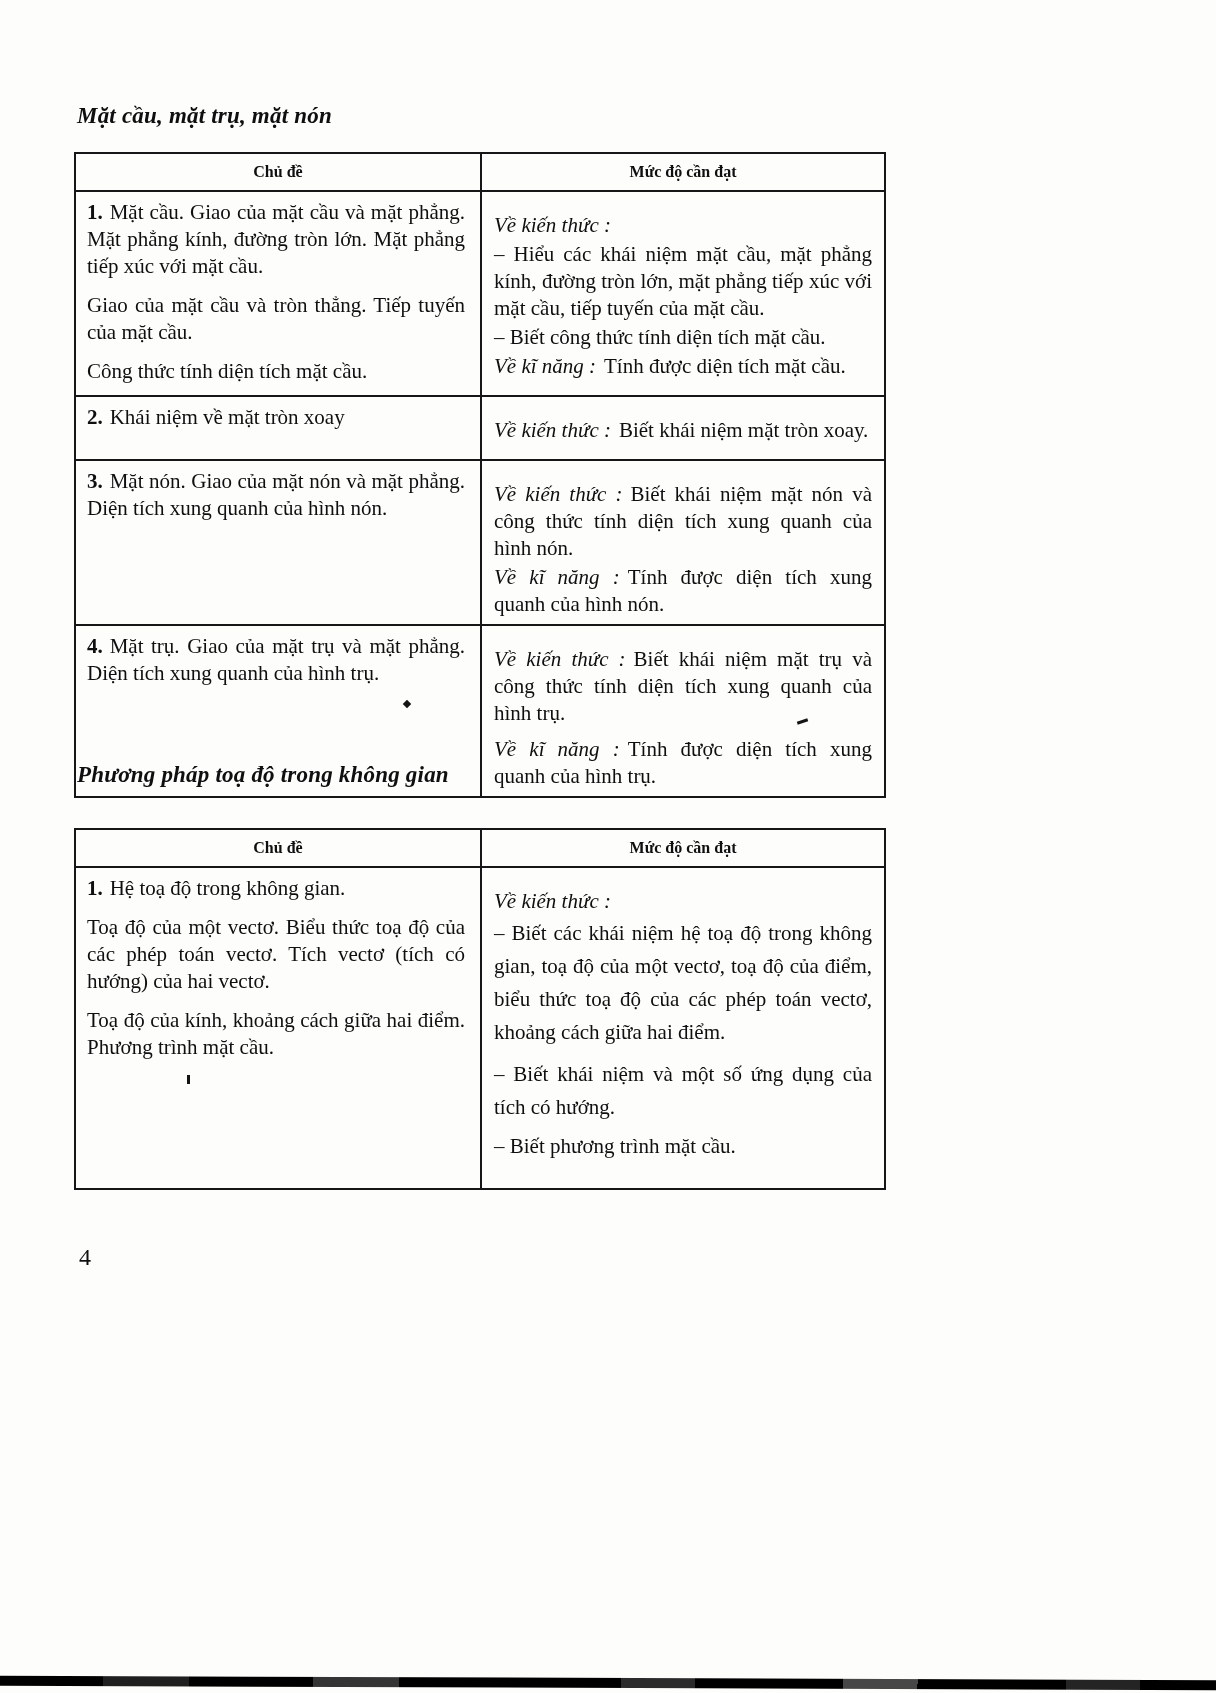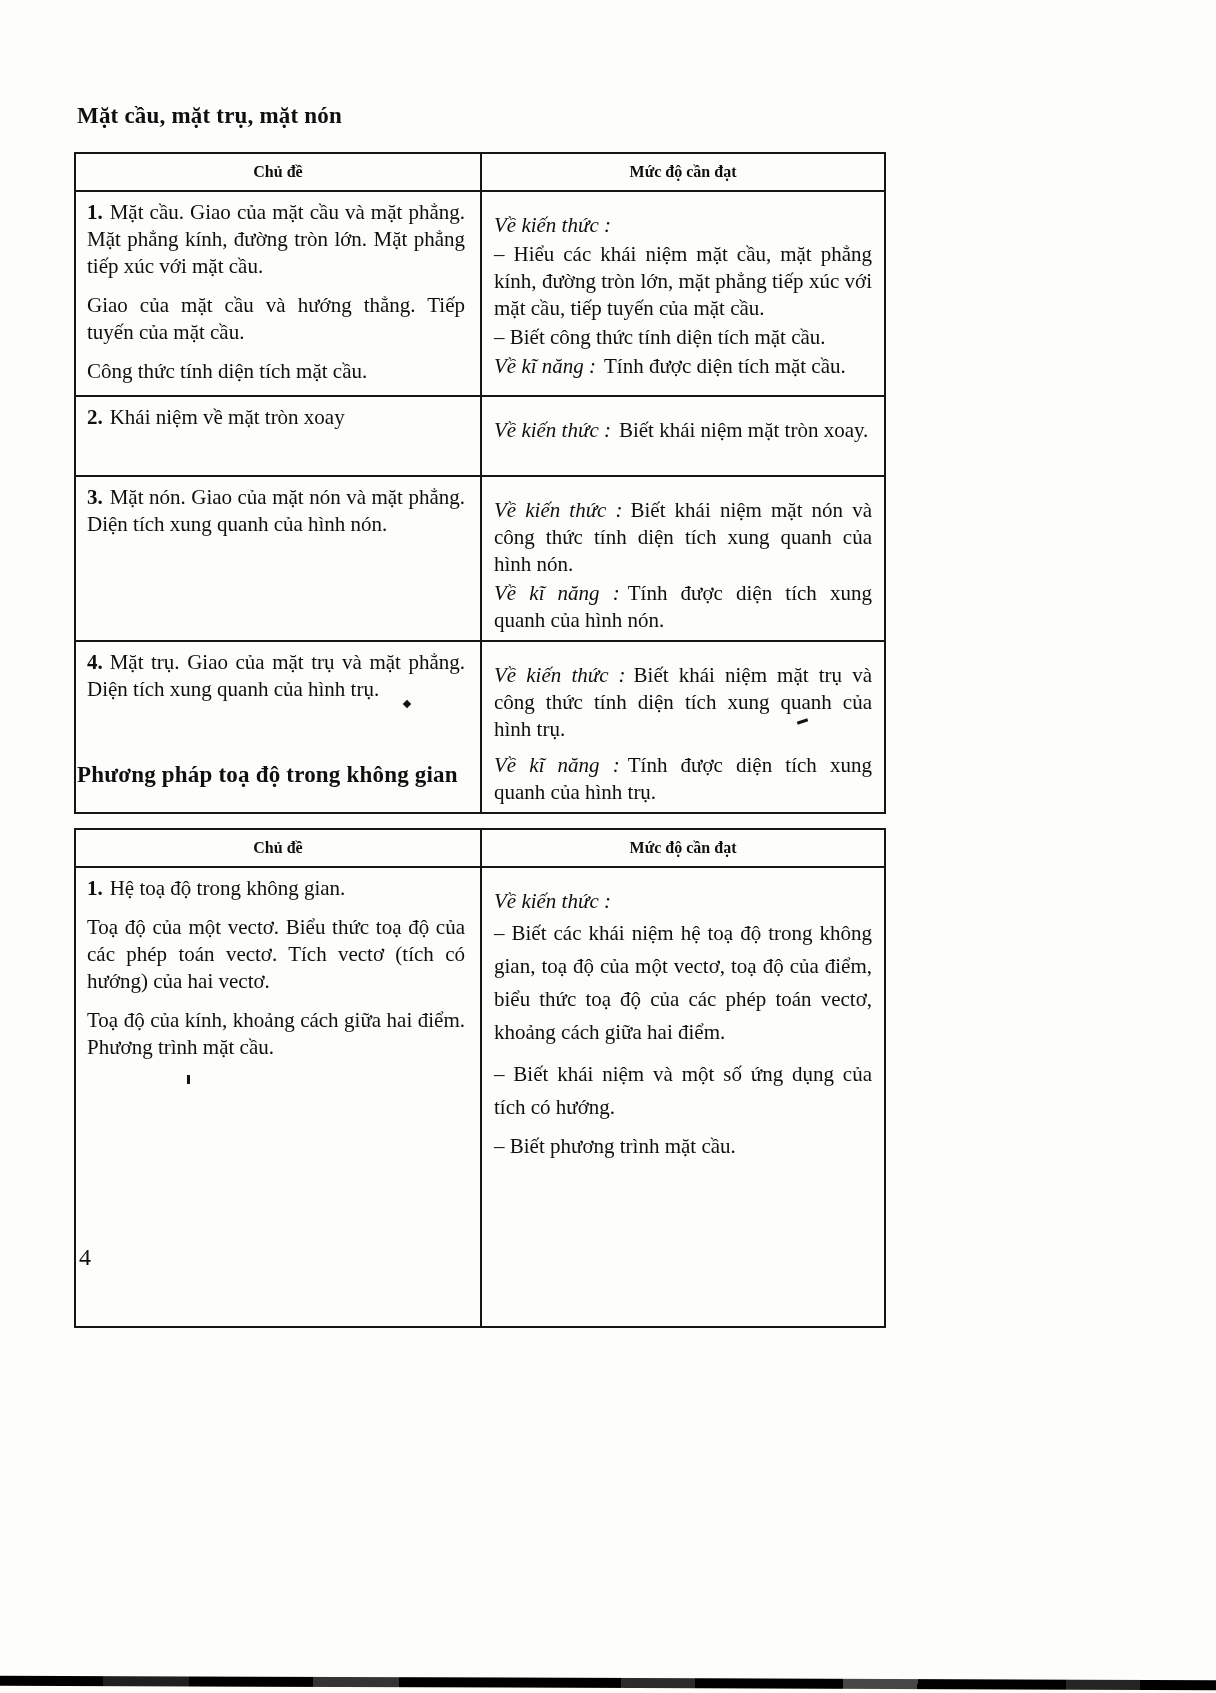--- a/index.html
+++ b/index.html
@@ -5,21 +5,21 @@
   * { box-sizing: border-box; }
   html,body { margin:0; padding:0; background:#e9e9e9; }
   .page {
     position:relative; width:1216px; height:1693px; margin:0 auto;
     background:#fdfdfb; color:#0f0f0f;
     font-family:"Liberation Serif","DejaVu Serif",serif;
     overflow:hidden;
   }
   .heading {
     position:absolute; left:77px;
-    font-size:23px; font-weight:700; letter-spacing:0.2px;
+    font-size:23px; font-weight:700; font-style:italic; letter-spacing:0.2px;
     white-space:nowrap;
   }
   #heading1 { top:103px; }
   #heading2 { top:762px; }
 
   table.tbl {
     position:absolute; left:74px; width:810px;
     border-collapse:collapse; table-layout:fixed;
   }
   #table1 { top:152px; }
@@ -72,32 +72,32 @@
       </colgroup>
     <tbody>
         <tr style="height:38px">
       <th>Chủ đề</th>
       <th>Mức độ cần đạt</th>
     </tr>
 
     <tr style="height:205px">
       <td class="topic">
         <p class="para"><b class="pfx-num">1.</b><span>Mặt cầu. Giao của mặt cầu và mặt phẳng. Mặt phẳng kính, đường tròn lớn. Mặt phẳng tiếp xúc với mặt cầu.</span></p>
-        <p class="para"><span>Giao của mặt cầu và hướng thẳng. Tiếp tuyến của mặt cầu.</span></p>
+        <p class="para"><span>Giao của mặt cầu và tròn thẳng. Tiếp tuyến của mặt cầu.</span></p>
         <p class="para"><span>Công thức tính diện tích mặt cầu.</span></p>
       </td>
       <td class="level">
         <p class="para"><i class="pfx-label">Về kiến thức :</i></p>
         <p class="para"><span>– Hiểu các khái niệm mặt cầu, mặt phẳng kính, đường tròn lớn, mặt phẳng tiếp xúc với mặt cầu, tiếp tuyến của mặt cầu.</span></p>
         <p class="para"><span>– Biết công thức tính diện tích mặt cầu.</span></p>
         <p class="para"><i class="pfx-label">Về kĩ năng :</i><span>Tính được diện tích mặt cầu.</span></p>
       </td>
     </tr>
 
-    <tr style="height:80px">
+    <tr style="height:64px">
       <td class="topic">
         <p class="para"><b class="pfx-num">2.</b><span>Khái niệm về mặt tròn xoay</span></p>
       </td>
       <td class="level">
         <p class="para"><i class="pfx-label">Về kiến thức :</i><span>Biết khái niệm mặt tròn xoay.</span></p>
       </td>
     </tr>
 
     <tr style="height:140px">
       <td class="topic">
@@ -126,21 +126,21 @@
   <table id="table2" class="tbl">
     <colgroup>
         <col class="c1">
         <col class="c2">
       </colgroup>
     <tbody>
         <tr style="height:38px">
       <th>Chủ đề</th>
       <th>Mức độ cần đạt</th>
     </tr>
-    <tr style="height:460px">
+    <tr style="height:322px">
       <td class="topic">
         <p class="para"><b class="pfx-num">1.</b><span>Hệ toạ độ trong không gian.</span></p>
         <p class="para"><span>Toạ độ của một vectơ. Biểu thức toạ độ của các phép toán vectơ. Tích vectơ (tích có hướng) của hai vectơ.</span></p>
         <p class="para"><span>Toạ độ của kính, khoảng cách giữa hai điểm. Phương trình mặt cầu.</span></p>
       </td>
       <td class="level">
         <p class="para"><i class="pfx-label">Về kiến thức :</i></p>
         <p class="para" style="line-height:33px"><span>– Biết các khái niệm hệ toạ độ trong không gian, toạ độ của một vectơ, toạ độ của điểm, biểu thức toạ độ của các phép toán vectơ, khoảng cách giữa hai điểm.</span></p>
         <p class="para gap-above" style="line-height:33px"><span>– Biết khái niệm và một số ứng dụng của tích có hướng.</span></p>
         <p class="para gap-above"><span>– Biết phương trình mặt cầu.</span></p>

